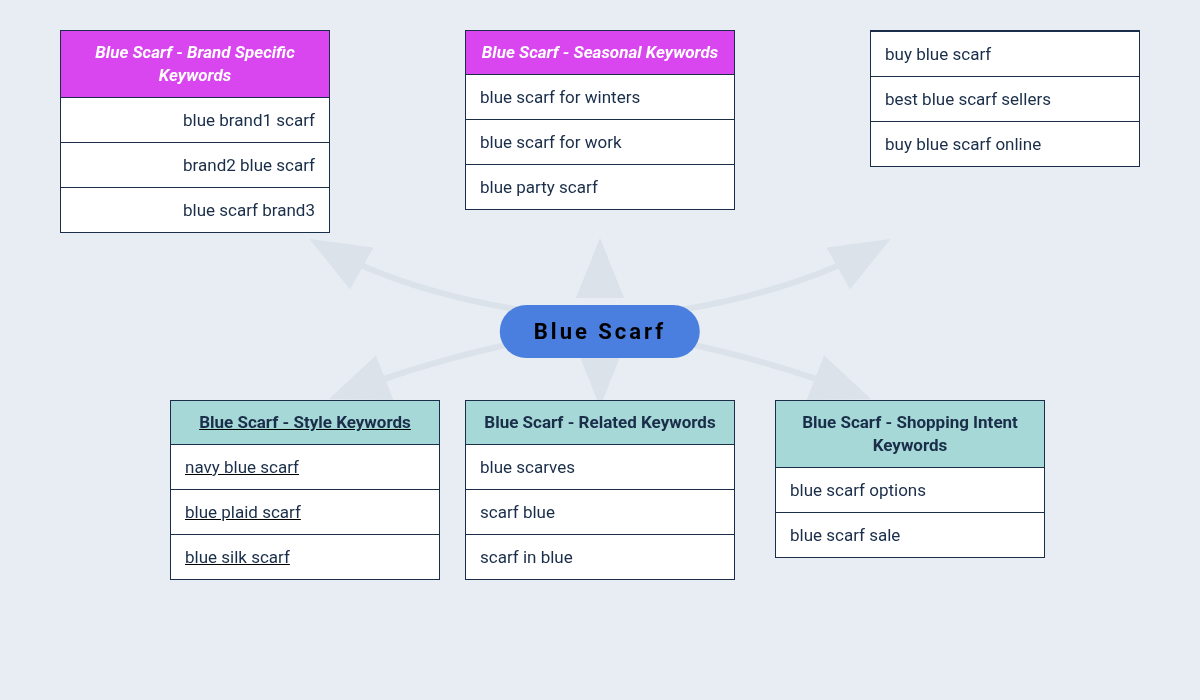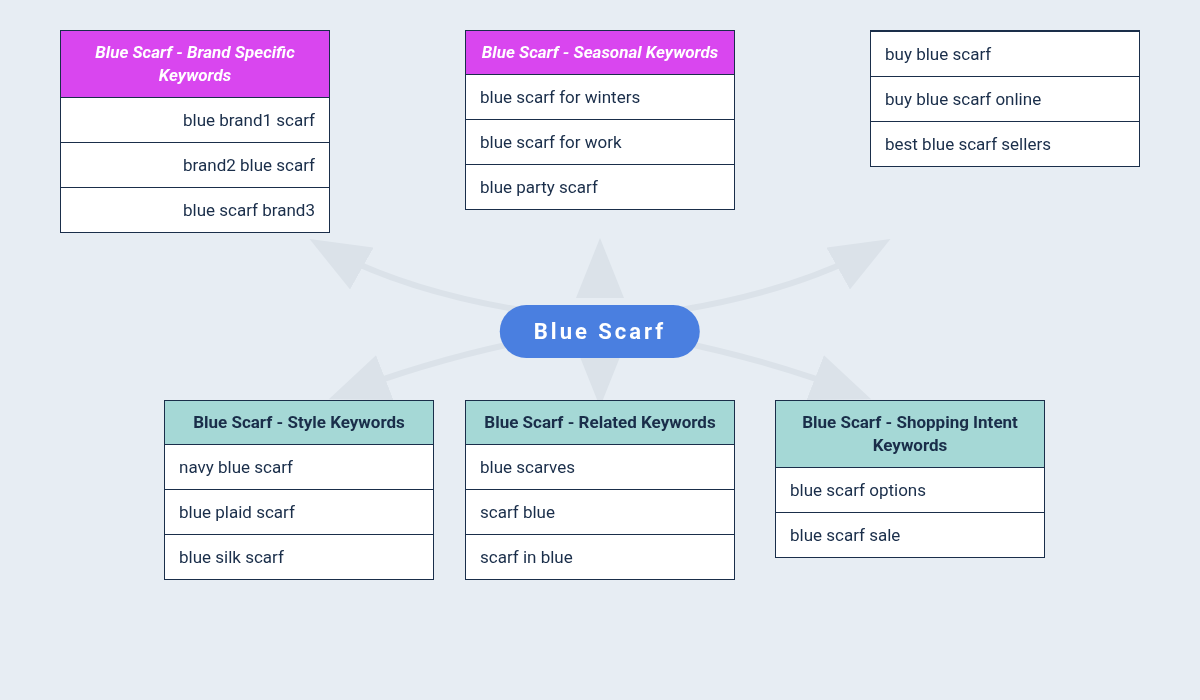--- a/index.html
+++ b/index.html
@@ -40,40 +40,40 @@
     color: #1a2e4a;
     text-align: right;
   }
   .card-row.center { text-align: left; }
   .hub {
     position: absolute;
     left: 50%;
     top: 50%;
     transform: translate(-50%, -85%);
     background: #4a7fe0;
-    color: #ffffff;
+    color: #000000;
     font-weight: 700;
     font-size: 22px;
     letter-spacing: 3px;
     padding: 14px 34px;
     border-radius: 40px;
     white-space: nowrap;
   }
   svg.arrows {
     position: absolute;
     inset: 0;
     width: 1200px;
     height: 700px;
     pointer-events: none;
   }
   
   .pos-tl { left: 60px;  top: 30px; }
   .pos-tc { left: 465px; top: 30px; }
   .pos-tr { left: 870px; top: 30px; }
-  .pos-bl { left: 164px; top: 400px; }
+  .pos-bl { left: 170px; top: 400px; text-decoration: underline; }
   .pos-bc { left: 465px; top: 400px; }
   .pos-br { left: 775px; top: 400px; }
 </style>
 </head>
 <body>
 
 <svg class="arrows">
   <defs>
     <marker id="arrowhead" markerWidth="10" markerHeight="8" refX="8" refY="4" orient="auto">
       <path d="M0,0 L10,4 L0,8 Z" fill="#dbe2e9"></path>
@@ -102,22 +102,22 @@
 
 <div class="card pos-tc">
   <div class="card-header header-dark">Blue Scarf - Seasonal Keywords</div>
   <div class="card-row center">blue scarf for winters</div>
   <div class="card-row center">blue scarf for work</div>
   <div class="card-row center">blue party scarf</div>
 </div>
 
 <div class="card pos-tr">
   <div class="card-row center">buy blue scarf</div>
+  <div class="card-row center">best blue scarf sellers</div>
   <div class="card-row center">buy blue scarf online</div>
-  <div class="card-row center">best blue scarf sellers</div>
 </div>
 
 <div class="card pos-bl">
   <div class="card-header header-teal">Blue Scarf - Style Keywords</div>
   <div class="card-row center">navy blue scarf</div>
   <div class="card-row center">blue plaid scarf</div>
   <div class="card-row center">blue silk scarf</div>
 </div>
 
 <div class="card pos-bc">

